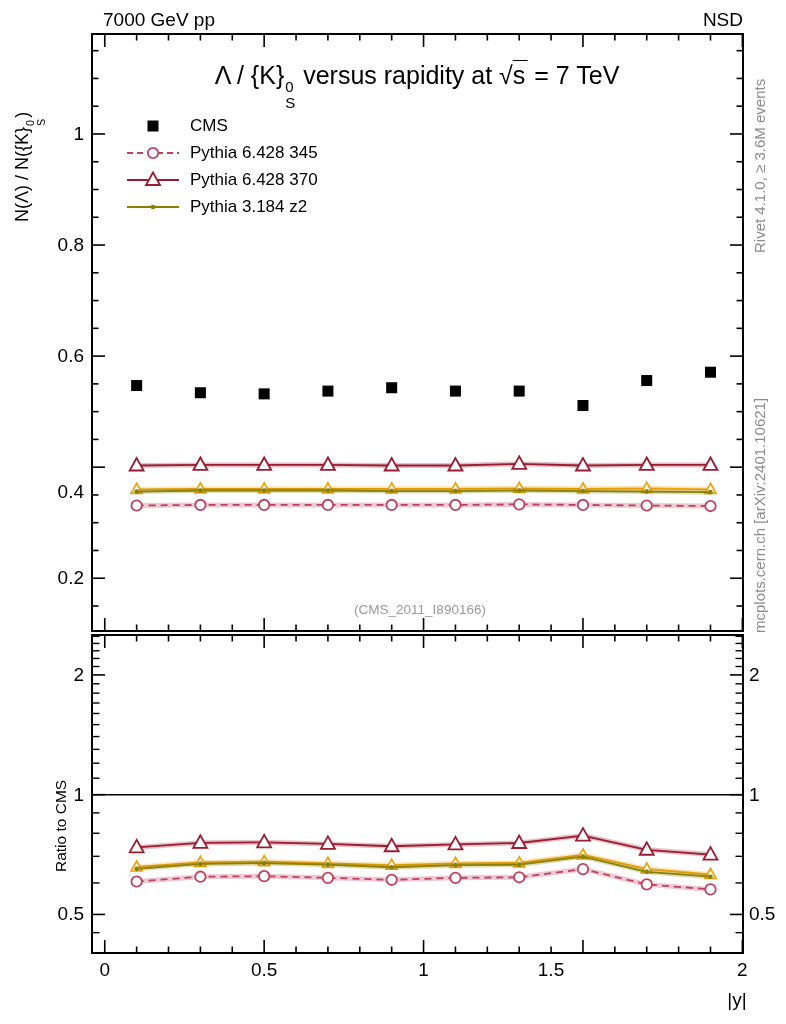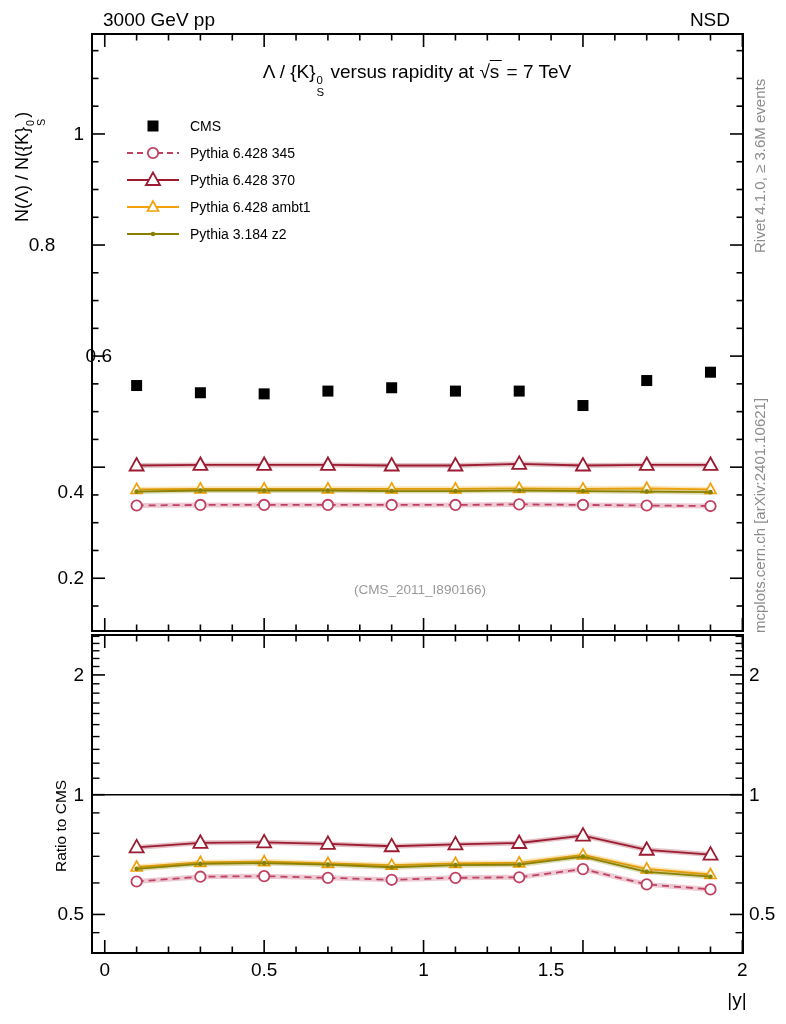--- a/index.html
+++ b/index.html
@@ -1,33 +1,33 @@
 <!DOCTYPE html>
 <html><head>
 <meta charset="utf-8">
 <style>
   html,body{margin:0;padding:0;background:#ffffff;}
   #page{position:relative;width:786px;height:1024px;background:#ffffff;overflow:hidden;
         font-family:"Liberation Sans","DejaVu Sans",sans-serif;color:#000;}
   #plot-svg{position:absolute;left:0;top:0;}
   .abs{position:absolute;white-space:nowrap;}
   .hdr{font-size:19px;}
-  .title{font-size:19px;}
+  .title{font-size:25px;}
   .rot{position:absolute;transform:rotate(-90deg);transform-origin:left top;white-space:nowrap;}
   .ss{display:inline-flex;flex-direction:column;align-items:flex-start;font-size:60%;line-height:1.05;vertical-align:-0.55em;margin:0 1px;}
   .ss span{display:block;}
   .sqrt{display:inline-block;}
   .sqrt-arg{display:inline-block;border-top:1.6px solid #000;padding:0 2px 0 0;}
   .tick-label{position:absolute;font-size:19px;line-height:1;}
   .legend{position:absolute;left:126px;top:112px;}
   .legend-row{display:flex;align-items:center;height:27px;}
   .legend-icon{width:54px;height:18px;margin-right:10px;flex:0 0 auto;}
-  .legend-label{font-size:14px;}
+  .legend-label{font-size:17px;}
   .gray-note{color:#8c8c8c;font-size:15px;}
-  .watermark{color:#9a9a9a;font-size:13.5px;}
+  .watermark{color:#9a9a9a;font-size:13.5px;margin-top:20px;}
   .ytitle{font-size:18px;}
   .ratio-title{font-size:15.5px;}
   .xtitle{font-size:19px;}
 </style>
 </head>
 <body>
 
 <div id="page">
 
   <svg id="plot-svg" width="786" height="1024" viewBox="0 0 786 1024">
@@ -329,22 +329,22 @@
         <circle cx="327.91576885406465" cy="864.6560044508648" r="2.3" fill="#8a8000"></circle>
         <circle cx="391.67678746327135" cy="867.2659404373206" r="2.3" fill="#8a8000"></circle>
         <circle cx="455.437806072478" cy="865.1748471135556" r="2.3" fill="#8a8000"></circle>
         <circle cx="519.1988246816848" cy="864.6560044508648" r="2.3" fill="#8a8000"></circle>
         <circle cx="582.9598432908913" cy="856.5596721603434" r="2.3" fill="#8a8000"></circle>
         <circle cx="646.7208619000979" cy="871.7953688462874" r="2.3" fill="#8a8000"></circle>
         <circle cx="710.4818805093046" cy="876.7242935679083" r="2.3" fill="#8a8000"></circle>
       </g>
     </svg>
 
-  <div class="abs hdr" style="left:103px;top:9px;">3000 GeV pp</div>
-  <div class="abs hdr" style="right:56px;top:9px;">NSD</div>
+  <div class="abs hdr" style="left:103px;top:9px;">7000 GeV pp</div>
+  <div class="abs hdr" style="right:43px;top:9px;">NSD</div>
 
   <div class="abs title" style="left:417px;top:60px;transform:translateX(-50%);">
     <span>Λ / {K}</span><span class="ss">
         <span>0</span>
         <span>S</span>
       </span><span> versus rapidity at </span><span class="sqrt"><span>√</span><span class="sqrt-arg">s</span></span><span> = 7 TeV</span>
   </div>
 
   <div class="rot ytitle" style="left:12px;top:222px;">
     <span>N(Λ)  /  N({K}</span><span class="ss">
@@ -373,44 +373,37 @@
       </div>
       <div class="legend-row">
         <svg width="54" height="18" class="legend-icon">
           <line x1="1" y1="9" x2="53" y2="9" stroke="#9b1b30" stroke-width="1.8"></line>
           <path d="M 27 1.5 L 20 14 L 34 14 Z" fill="#fff" stroke="#9b1b30" stroke-width="1.8"></path>
         </svg>
         <span class="legend-label">Pythia 6.428 370</span>
       </div>
       <div class="legend-row">
         <svg width="54" height="18" class="legend-icon">
-          <line x1="1" y1="9" x2="53" y2="9" stroke="#f1a10a" stroke-width="1.8"></line>
-          <path d="M 27 3 L 21.5 13 L 32.5 13 Z" fill="#fff" stroke="#f1a10a" stroke-width="1.7"></path>
-        </svg>
-        <span class="legend-label">Pythia 6.428 ambt1</span>
-      </div>
-      <div class="legend-row">
-        <svg width="54" height="18" class="legend-icon">
           <line x1="1" y1="9" x2="53" y2="9" stroke="#8a8000" stroke-width="1.8"></line>
           <circle cx="27" cy="9" r="2.3" fill="#8a8000"></circle>
         </svg>
         <span class="legend-label">Pythia 3.184 z2</span>
       </div>
     </div>
 
   <div class="abs watermark" style="left:420px;top:582px;transform:translateX(-50%);">(CMS_2011_I890166)</div>
 
   <div class="rot gray-note" style="left:751px;top:253px;">Rivet 4.1.0, ≥ 3.6M events</div>
   <div class="rot gray-note" style="left:751px;top:633px;">mcplots.cern.ch [arXiv:2401.10621]</div>
 
   <div id="tick-labels">
       <div class="tick-label " style="left: 0px; top: 568.242px; width: 84px; text-align: right;">0.2</div>
       <div class="tick-label " style="left: 0px; top: 482px; width: 84px; text-align: right;">0.4</div>
-      <div class="tick-label " style="left: 0px; top: 346.102px; width: 84px; text-align: right; margin-left: 28px;">0.6</div>
-      <div class="tick-label " style="left: 0px; top: 235.033px; width: 84px; text-align: center;">0.8</div>
+      <div class="tick-label " style="left: 0px; top: 346.102px; width: 84px; text-align: right;">0.6</div>
+      <div class="tick-label " style="left: 0px; top: 235.033px; width: 84px; text-align: right;">0.8</div>
       <div class="tick-label " style="left: 0px; top: 123.963px; width: 84px; text-align: right;">1</div>
       <div class="tick-label " style="left: 0px; top: 904.446px; width: 84px; text-align: right;">0.5</div>
       <div class="tick-label " style="left: 749px; top: 904.446px; width: 40px; text-align: left;">0.5</div>
       <div class="tick-label " style="left: 0px; top: 784.688px; width: 84px; text-align: right;">1</div>
       <div class="tick-label " style="left: 749px; top: 784.688px; width: 40px; text-align: left;">1</div>
       <div class="tick-label " style="left: 0px; top: 664.93px; width: 84px; text-align: right;">2</div>
       <div class="tick-label " style="left: 749px; top: 664.93px; width: 40px; text-align: left;">2</div>
       <div class="tick-label " style="left: 79.7522px; top: 960px; width: 50px; text-align: center;">0</div>
       <div class="tick-label " style="left: 239.155px; top: 960px; width: 50px; text-align: center;">0.5</div>
       <div class="tick-label " style="left: 398.557px; top: 960px; width: 50px; text-align: center;">1</div>

